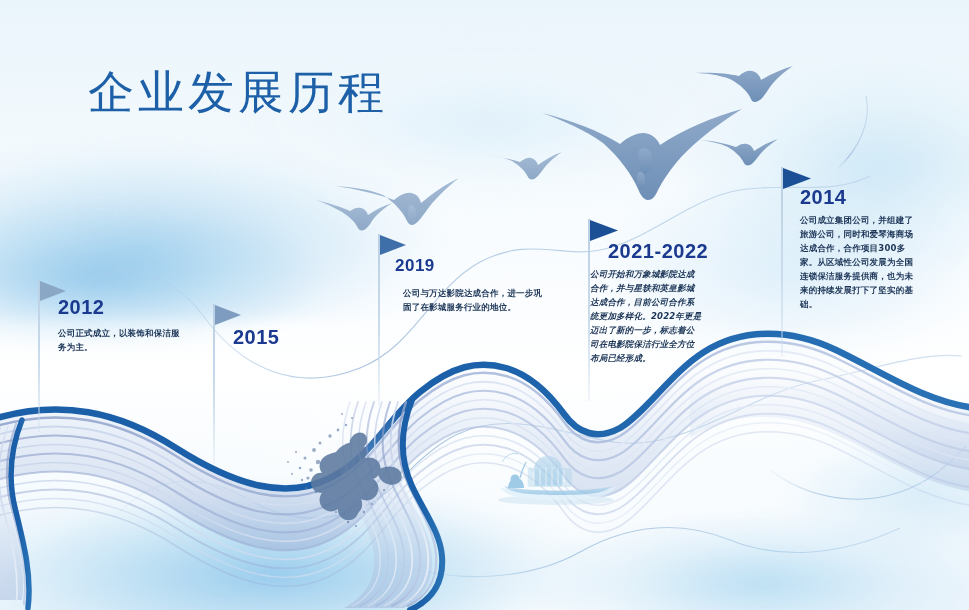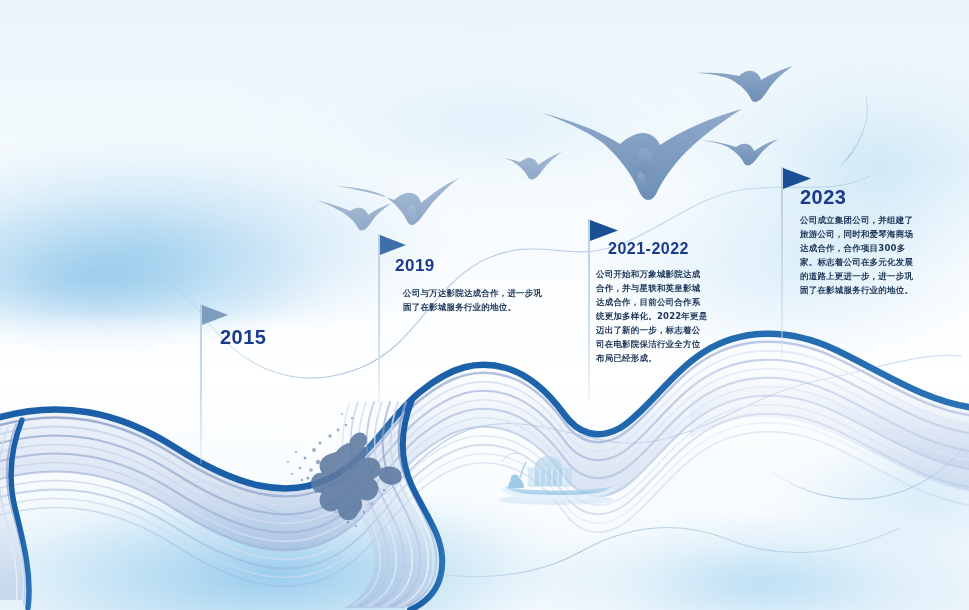--- a/index.html
+++ b/index.html
@@ -313,23 +313,32 @@
           <circle cx="342" cy="414" r="0.9"></circle>
       </g>
     </g>
 
     <g>
       <path d="M690,370 C730,344 782,342 830,364 C884,388 926,418 975,424
                L975,492 C926,486 884,456 830,432 C782,410 730,412 690,438 Z" fill="url(#ribFillL)" opacity="0.6"></path>
     </g>
   </svg>
 
-
-
-  <div class="milestone" style="left:200px;top:304px;width:200px;height:170px;">
+  <div id="title">企业发展历程</div>
+
+  <div class="milestone" style="left:38px;top:280px;width:200px;height:160px;">
+    <div class="pole" style="height:152px;"></div>
+    <svg class="flag" width="30" height="24" viewBox="0 0 30 24">
+      <path d="M0,1 L26,11 L0,21 Z" fill="#8ba7c6"></path>
+    </svg>
+    <div class="year" style="left:20px;top:16px;font-size:20px;">2012</div>
+    <div class="desc" style="left:20px;top:46px;width:128px;">公司正式成立，以装饰和保洁服务为主。</div>
+  </div>
+
+  <div class="milestone" style="left:213px;top:304px;width:200px;height:170px;">
     <div class="pole" style="height:160px;"></div>
     <svg class="flag" width="30" height="24" viewBox="0 0 30 24">
       <path d="M0,1 L26,11 L0,21 Z" fill="#7e9cbf"></path>
     </svg>
     <div class="year" style="left:20px;top:22px;font-size:20px;">2015</div>
   </div>
 
   <div class="milestone" style="left:378px;top:234px;width:200px;height:180px;">
     <div class="pole" style="height:172px;"></div>
     <svg class="flag" width="30" height="24" viewBox="0 0 30 24">
@@ -337,26 +346,26 @@
     </svg>
     <div class="year" style="left:17px;top:22px;font-size:17px;">2019</div>
     <div class="desc" style="left:17px;top:52px;width:142px;margin-left:8px;">公司与万达影院达成合作，进一步巩固了在影城服务行业的地位。</div>
   </div>
 
   <div class="milestone" style="left:588px;top:219px;width:210px;height:190px;">
     <div class="pole" style="height:182px;"></div>
     <svg class="flag" width="32" height="25" viewBox="0 0 32 25">
       <path d="M0,1 L28,11.5 L0,22 Z" fill="#1b4f96"></path>
     </svg>
-    <div class="year" style="left:20px;top:21px;font-size:16px;">2021-2022</div>
-    <div class="desc" style="left:8px;top:48px;width:112px;">公司开始和万象城影院达成合作，并与星轶和英皇影城达成合作，目前公司合作系统更加多样化。2022年更是迈出了新的一步，标志着公司在电影院保洁行业全方位布局已经形成。</div>
+    <div class="year" style="left:20px;top:21px;font-size:20px;">2021-2022</div>
+    <div class="desc" style="left:2px;top:48px;width:112px;font-style:italic;">公司开始和万象城影院达成合作，并与星轶和英皇影城达成合作，目前公司合作系统更加多样化。2022年更是迈出了新的一步，标志着公司在电影院保洁行业全方位布局已经形成。</div>
   </div>
 
   <div class="milestone" style="left:781px;top:167px;width:200px;height:200px;">
     <div class="pole" style="height:190px;"></div>
     <svg class="flag" width="32" height="25" viewBox="0 0 32 25">
       <path d="M0,1 L28,11.5 L0,22 Z" fill="#1b4f96"></path>
     </svg>
-    <div class="year" style="left:19px;top:19px;font-size:20px;">2023</div>
-    <div class="desc" style="left:19px;top:46px;width:116px;">公司成立集团公司，并组建了旅游公司，同时和爱琴海商场达成合作，合作项目300多家。标志着公司在多元化发展的道路上更进一步，进一步巩固了在影城服务行业的地位。</div>
+    <div class="year" style="left:19px;top:19px;font-size:20px;">2014</div>
+    <div class="desc" style="left:19px;top:46px;width:116px;">公司成立集团公司，并组建了旅游公司，同时和爱琴海商场达成合作，合作项目300多家。从区域性公司发展为全国连锁保洁服务提供商，也为未来的持续发展打下了坚实的基础。</div>
   </div>
 
 </div>
 
 </body></html>

